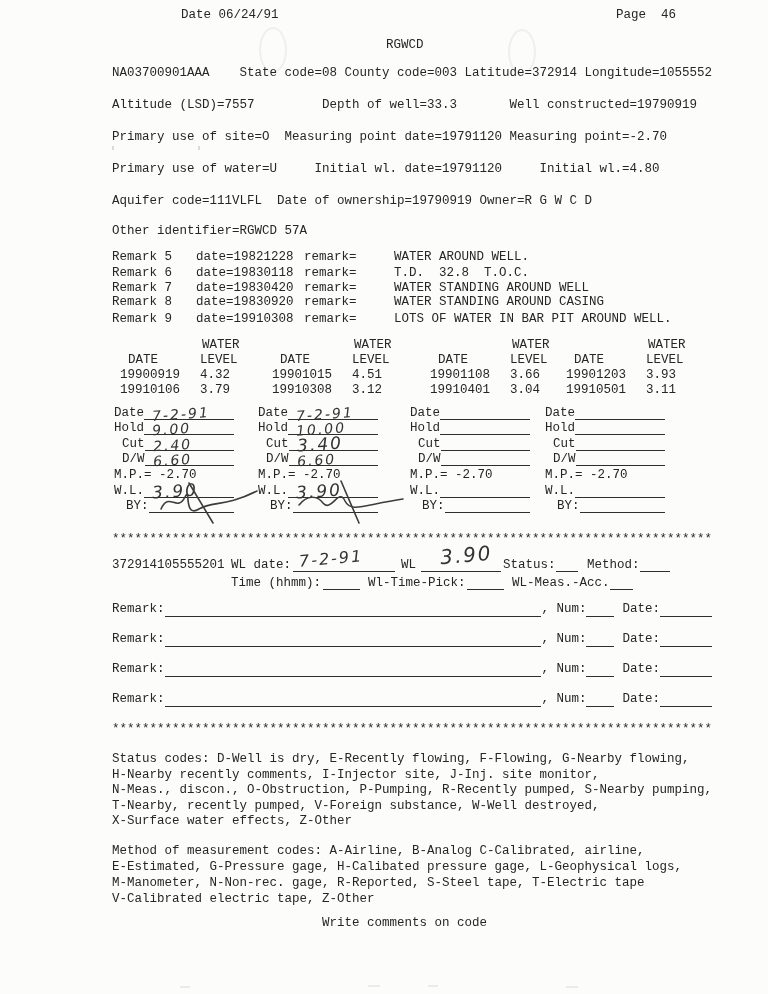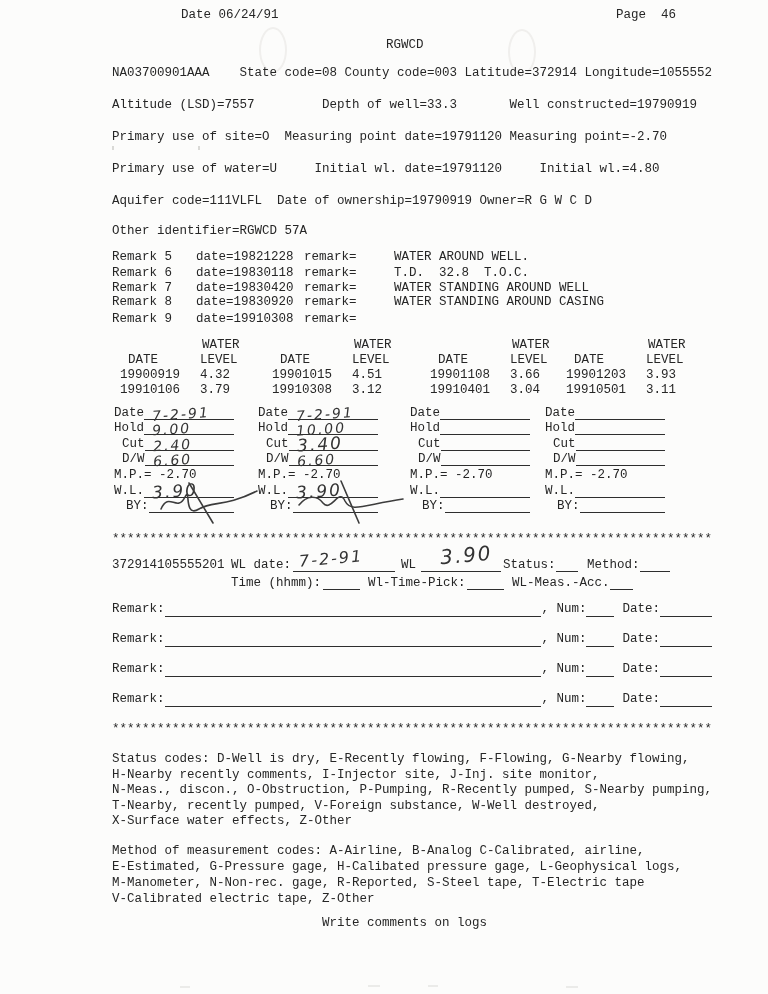--- a/index.html
+++ b/index.html
@@ -86,21 +86,21 @@
   <div class="rkrow" style="top:266px;">
     <span class="rk-label">Remark 6</span><span class="rk-date">date=19830118</span><span class="rk-prefix">remark=</span><span>T.D.  32.8  T.O.C.</span>
   </div>
   <div class="rkrow" style="top:281px;">
     <span class="rk-label">Remark 7</span><span class="rk-date">date=19830420</span><span class="rk-prefix">remark=</span><span>WATER STANDING AROUND WELL</span>
   </div>
   <div class="rkrow" style="top:295px;">
     <span class="rk-label">Remark 8</span><span class="rk-date">date=19830920</span><span class="rk-prefix">remark=</span><span>WATER STANDING AROUND CASING</span>
   </div>
   <div class="rkrow" style="top:312px;">
-    <span class="rk-label">Remark 9</span><span class="rk-date">date=19910308</span><span class="rk-prefix">remark=</span>
+    <span class="rk-label">Remark 9</span><span class="rk-date">date=19910308</span><span class="rk-prefix">remark=</span><span>LOTS OF WATER IN BAR PIT AROUND WELL.</span>
   </div>
 
   <div class="wtg" style="left:120px;">
     <span class="w-water">WATER</span>
     <span class="w-dhdr">DATE</span>
     <span class="w-lhdr">LEVEL</span>
     <span class="w-d1">19900919</span>
     <span class="w-l1">4.32</span>
     <span class="w-d2">19910106</span>
     <span class="w-l2">3.79</span>
@@ -347,15 +347,15 @@
   <div class="t" style="left:112px;top:768px;">H-Nearby recently comments, I-Injector site, J-Inj. site monitor,</div>
   <div class="t" style="left:112px;top:783px;">N-Meas., discon., O-Obstruction, P-Pumping, R-Recently pumped, S-Nearby pumping,</div>
   <div class="t" style="left:112px;top:799px;">T-Nearby, recently pumped, V-Foreign substance, W-Well destroyed,</div>
   <div class="t" style="left:112px;top:814px;">X-Surface water effects, Z-Other</div>
 
   <div class="t" style="left:112px;top:844px;">Method of measurement codes: A-Airline, B-Analog C-Calibrated, airline,</div>
   <div class="t" style="left:112px;top:860px;">E-Estimated, G-Pressure gage, H-Calibated pressure gage, L-Geophysical logs,</div>
   <div class="t" style="left:112px;top:876px;text-align:right;">M-Manometer, N-Non-rec. gage, R-Reported, S-Steel tape, T-Electric tape</div>
   <div class="t" style="left:112px;top:892px;">V-Calibrated electric tape, Z-Other</div>
 
-  <div class="t" style="left:322px;top:916px;">Write comments on logs</div>
+  <div class="t" style="left:322px;top:916px;">Write comments on code</div>
 
 </div>
 
 </body></html>

